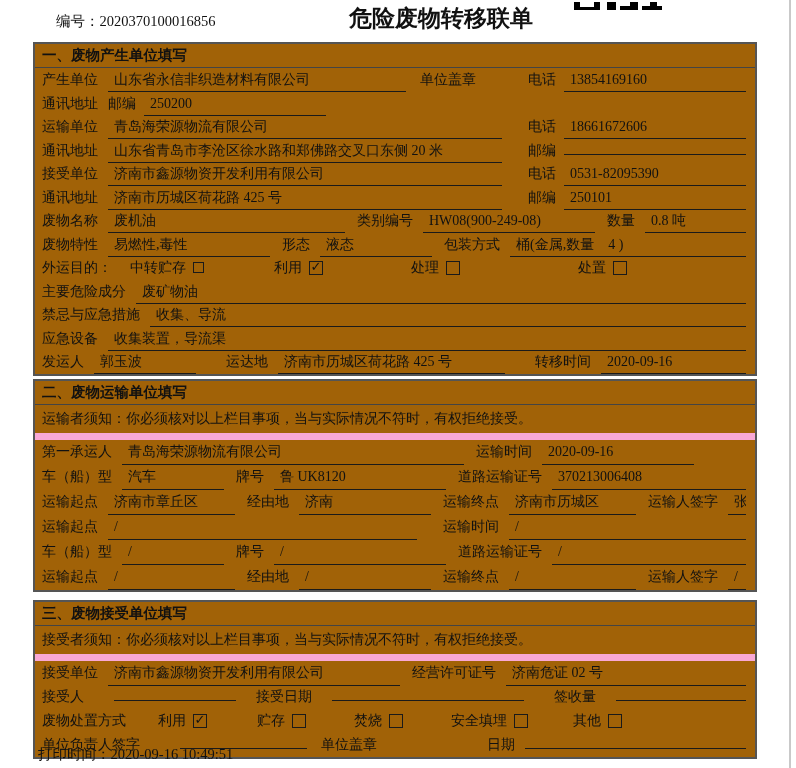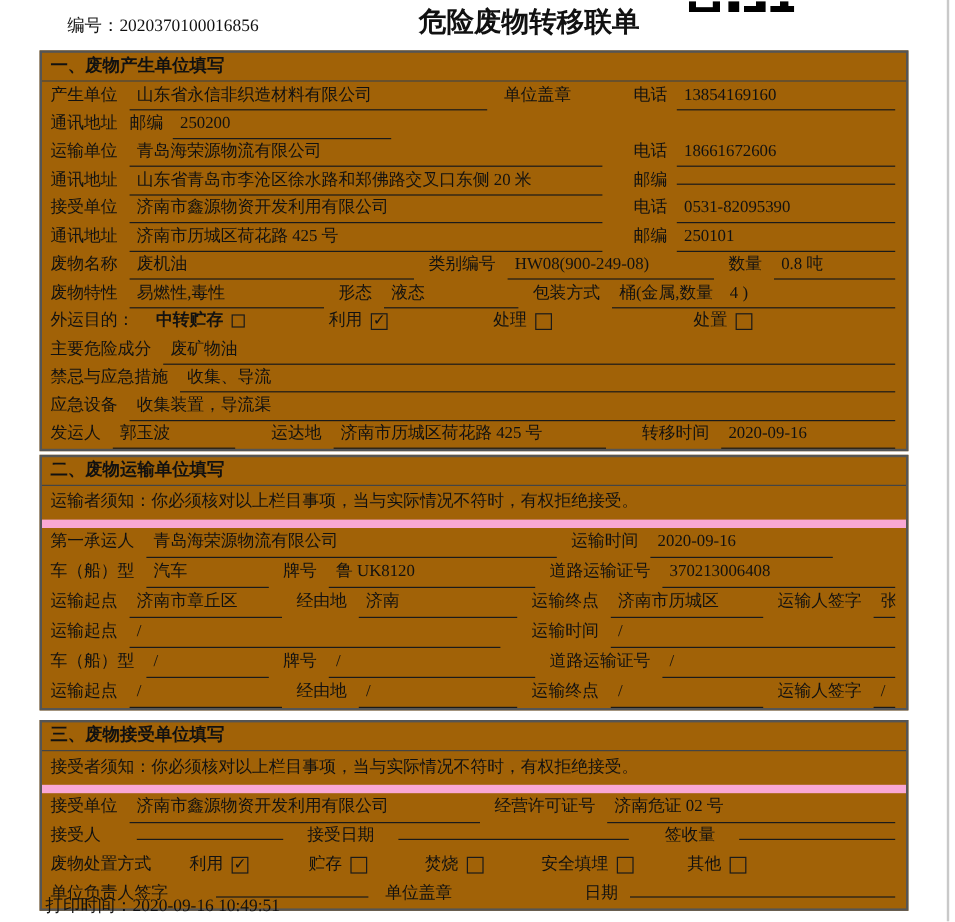--- a/index.html
+++ b/index.html
@@ -31,21 +31,21 @@
     flex-shrink:0;min-height:1em;}
   .fill{flex:1 1 auto;min-width:0;}
   .spacer{flex:1 1 auto;}
   .gap{margin-right:26px;}
   .rgroup{display:flex;align-items:baseline;width:218px;flex-shrink:0;}
   .rgroup .lbl{margin-right:8px;}
   .rgroup .ul{flex:1;}
   .w90{width:90px;} .w100{width:100px;} .w110{width:110px;} .w115{width:115px;}
   .w120{width:120px;} .w140{width:140px;} .w150{width:150px;} .w160{width:160px;} .w180{width:180px;} .w215{width:215px;} .w225{width:225px;}
   .w280{width:280px;} .w286{width:286px;} .w330{width:330px;}
-  .ml8{margin-left:8px;font-weight:bold;} .ml10{margin-left:10px;} .ml12{margin-left:12px;}
+  .ml8{margin-left:8px;} .ml10{margin-left:10px;} .ml12{margin-left:12px;}
   .ml14{margin-left:14px;} .ml20{margin-left:20px;} .ml22{margin-left:22px;}
   .ml30{margin-left:30px;} .ml45{margin-left:45px;} .ml48{margin-left:48px;}
   .ml50{margin-left:50px;} .ml70{margin-left:70px;} .ml88{margin-left:88px;}
   .ml110{margin-left:110px;} .ml118{margin-left:118px;}
   
   .opt{display:flex;align-items:baseline;white-space:nowrap;}
   .checkbox{display:inline-block;width:12px;height:12px;border:1px solid #1a1a1a;
     margin-left:7px;position:relative;align-self:center;flex-shrink:0;}
   .checkbox.sm{width:9px;height:9px;}
   .checkbox[data-checked="true"]::after{

